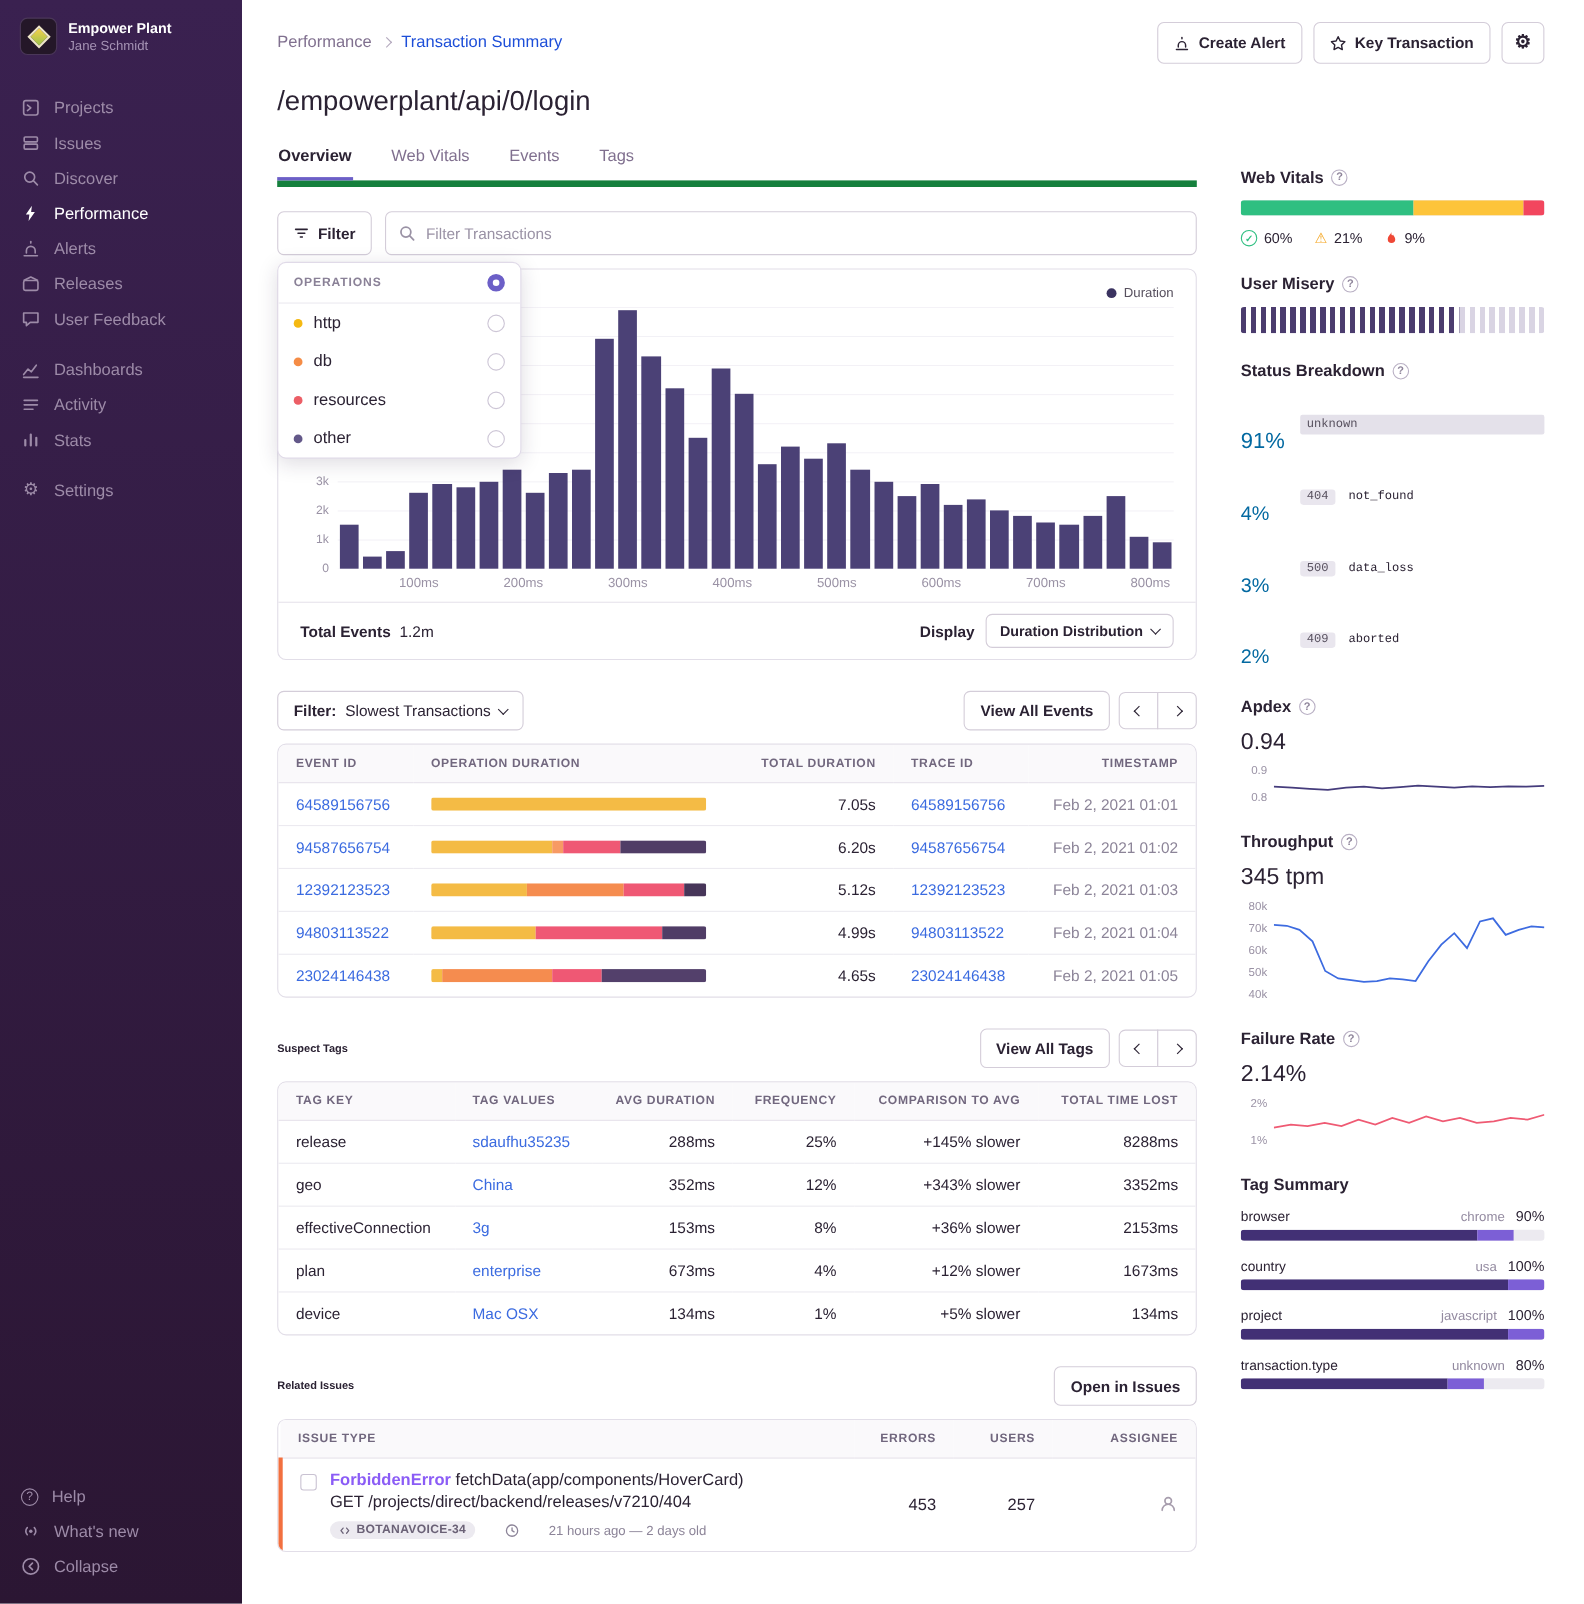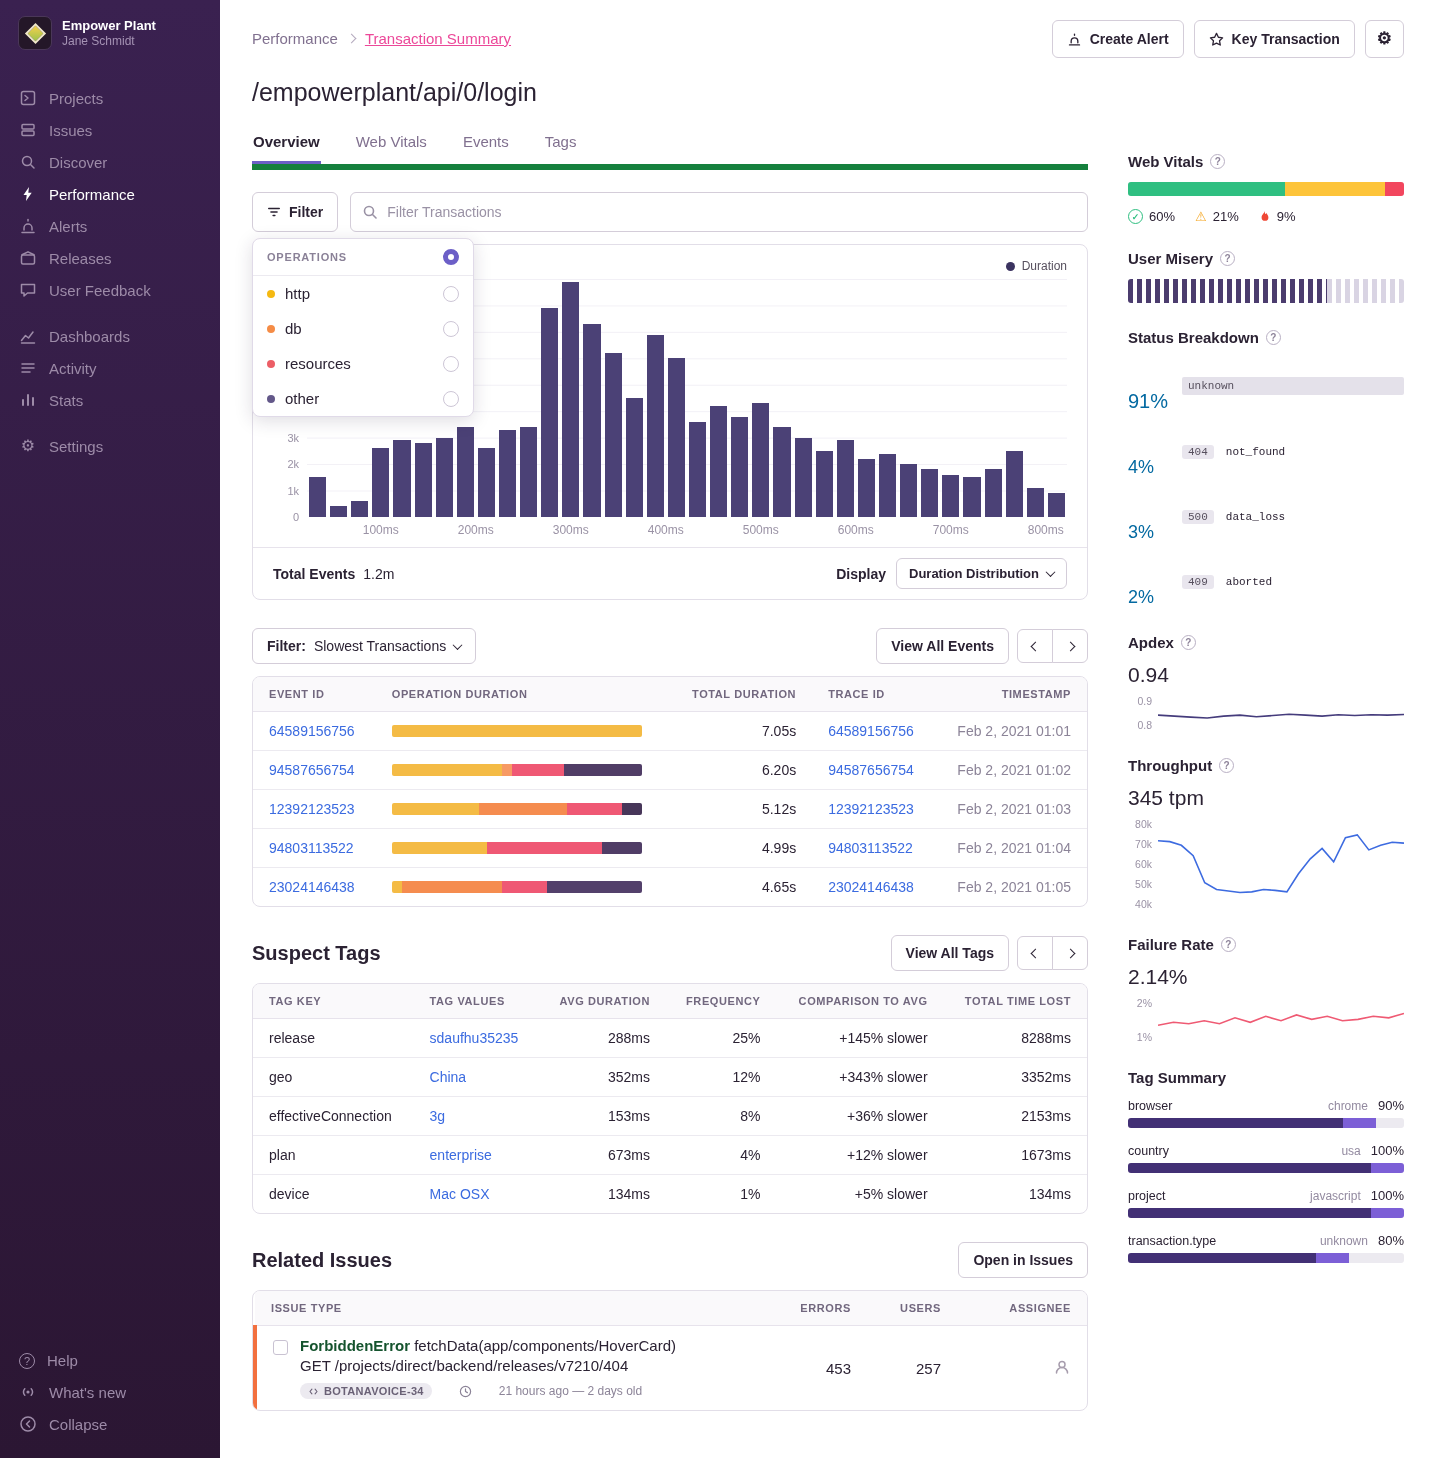--- a/index.html
+++ b/index.html
@@ -29,21 +29,21 @@
   .uicon { font-size:16px; line-height:18px; text-align:center; }
   .qcircle { width:16px; height:16px; border:1.4px solid currentColor; border-radius:50%; font-size:11px;
     display:inline-flex; align-items:center; justify-content:center; flex:none; }
   .sidebar-footer { margin-top:auto; }
   
   .content { flex:1; min-width:0; padding:20px 36px 24px 32px; display:flex; flex-direction:column; }
   .topbar { display:flex; justify-content:space-between; align-items:flex-start; }
   .breadcrumb { display:flex; align-items:center; gap:10px; font-size:15px; padding-top:10px; }
   .crumb-parent { color:#80708f; }
   .crumb-sep { color:#b3a9bd; font-size:14px; }
-  .crumb-current { color:#ec4899;text-decoration:underline; }
+  .crumb-current { color:#1d4ed8; }
   .top-actions { display:flex; gap:10px; }
   .btn { display:inline-flex; align-items:center; gap:8px; border:1px solid #d4cdd9; border-radius:6px;
     background:#fff; padding:9px 14px; font-size:14px; font-weight:700; color:#2b2233; cursor:pointer; white-space:nowrap; }
   .btn svg { flex:none; }
   .btn.small { padding:7px 12px; font-size:13px; font-weight:700; }
   .btn.icon-only { padding:9px 11px; }
   .page-title { font-size:25px; font-weight:500; margin-top:20px; }
   .columns { display:flex; gap:40px; flex:1; min-height:0; }
   .main { flex:1; min-width:0; }
   
@@ -86,21 +86,21 @@
   .x-axis { position:relative; height:24px; margin-left:34px; font-size:12px; color:#9a92a5; }
   .x-axis span { position:absolute; top:6px; transform:translateX(-50%); }
   .chart-footer { display:flex; justify-content:space-between; align-items:center; border-top:1px solid #e7e3ec;
     padding:10px 20px; }
   .cf-left { display:flex; gap:8px; align-items:center; font-size:14px; }
   .cf-left b { font-weight:700; }
   .cf-right { display:flex; gap:10px; align-items:center; }
   .cf-right .display-label { font-weight:700; font-size:14px; }
   
   .section-head { display:flex; justify-content:space-between; align-items:center; margin-top:28px; }
-  .section-title { font-size:20px; font-weight:700; }
+  .section-title { font-size:10px; font-weight:700; }
   .head-right { display:flex; gap:8px; align-items:center; }
   .pager { display:inline-flex; }
   .pager .pbtn { width:36px; height:34px; border:1px solid #d4cdd9; background:#fff; display:inline-flex;
     align-items:center; justify-content:center; cursor:pointer; color:#2b2233; }
   .pager .pbtn:first-child { border-radius:6px 0 0 6px; }
   .pager .pbtn:last-child { border-radius:0 6px 6px 0; margin-left:-1px; }
   
   .tbl-panel { margin-top:12px; overflow:hidden; }
   table { width:100%; border-collapse:collapse; font-size:14px; }
   thead th { background:#faf9fb; color:#71677e; font-size:11px; font-weight:700; letter-spacing:.6px;
@@ -110,21 +110,21 @@
   th.num, td.num { text-align:right; }
   a.link { color:#3b6be0; text-decoration:none; cursor:pointer; }
   .muted { color:#8c8498; }
   .segbar { display:flex; height:12px; width:250px; border-radius:2px; overflow:hidden; }
   .segbar div { height:100%; }
   
   .issue-first-cell { border-left:4px solid #f2703f; }
   .issue-flex { display:flex; gap:12px; }
   .checkbox { width:15px; height:15px; border:1.5px solid #c9c2d2; border-radius:3px; background:#fff; flex:none; margin-top:3px; cursor:pointer; }
   .issue-title { font-size:15px; }
-  .issue-title a { color:#14532d; font-weight:700; text-decoration:none; }
+  .issue-title a { color:#8b5cf6; font-weight:700; text-decoration:none; }
   .issue-sub { font-size:15px; margin-top:3px; }
   .issue-meta { display:flex; align-items:center; gap:27px; margin-top:9px; font-size:12px; color:#8c8498; }
   .short-id { display:inline-flex; align-items:center; gap:5px; background:#eceaf0; border-radius:9px;
     padding:2px 8px; font-size:11px; color:#6a6176; font-weight:700; letter-spacing:.3px; }
   
   .aside { width:276px; flex:none; padding-top:46px; }
   .aside section { margin-bottom:26px; }
   .aside h3 { font-size:15px; font-weight:700; display:flex; align-items:center; gap:7px; margin-bottom:12px; }
   .qmark { width:15px; height:15px; border-radius:50%; border:1px solid #b9b0c4; color:#8d8399; font-size:10px;
     display:inline-flex; align-items:center; justify-content:center; font-weight:700; cursor:pointer; }

